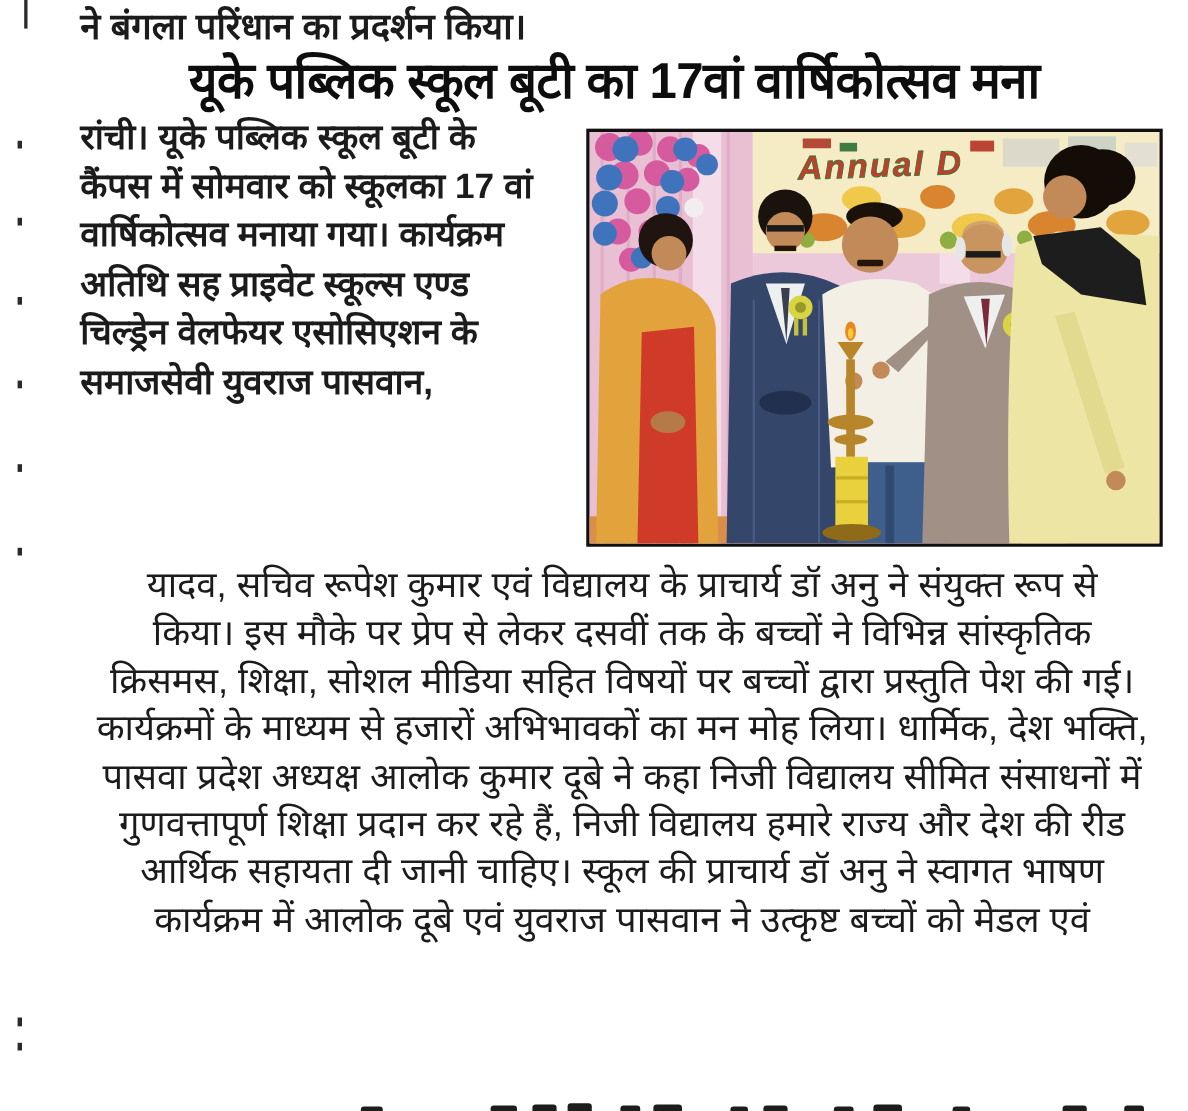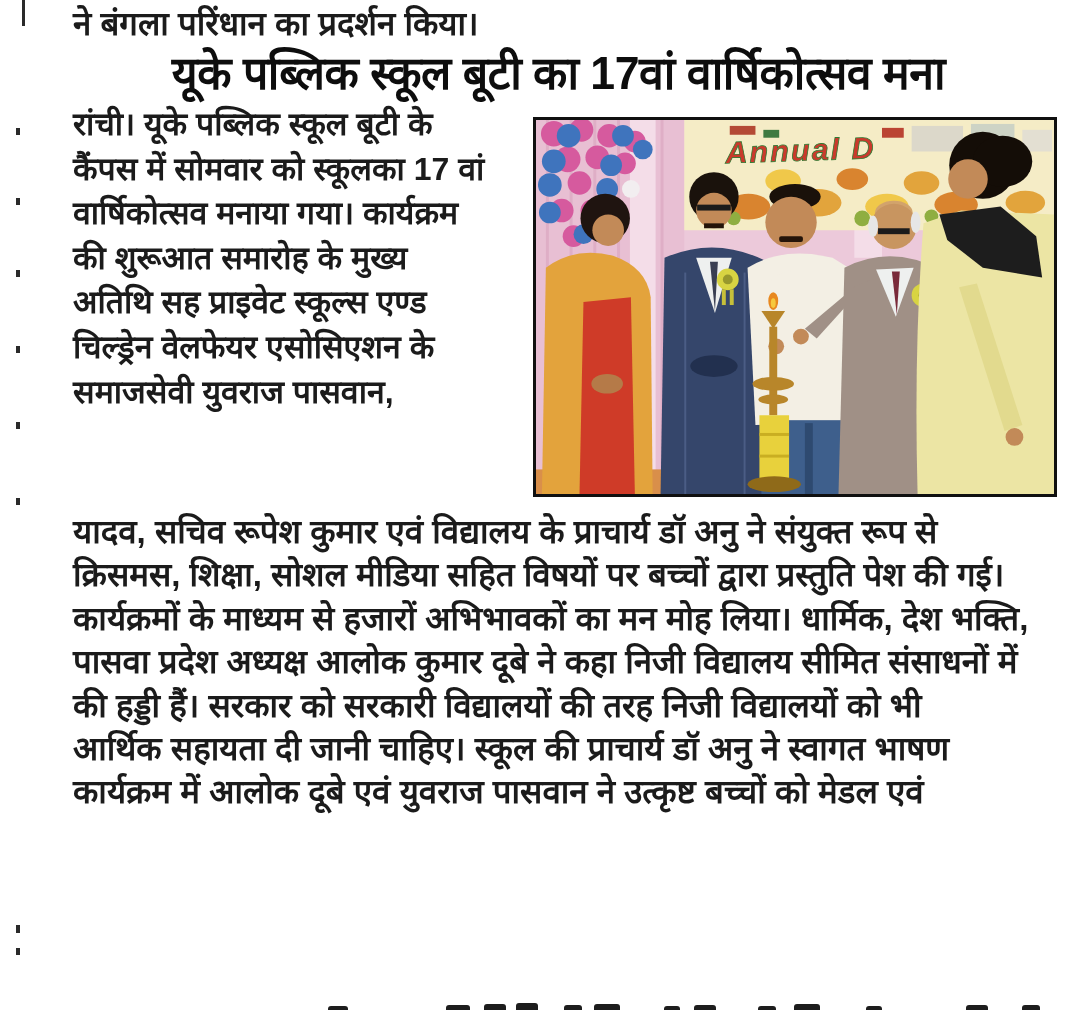--- a/index.html
+++ b/index.html
@@ -23,22 +23,22 @@
     letter-spacing:-0.5px;
   }
 
   .col-lines { position:absolute; left:57px; top:102px; width:458px; }
   .col-lines .line {
     height:44.6px; line-height:44.6px; font-size:32px; font-weight:600;
     white-space:nowrap; color:#1b1b1b;
   }
   .full-lines { position:absolute; left:57px; top:510px; width:985px; }
   .full-lines .line {
-    height:43.4px; line-height:43.4px; font-size:33px; font-weight:700;
-    white-space:nowrap; color:#1b1b1b;
+    height:43.4px; line-height:43.4px; font-size:33px; font-weight:400;
+    white-space:nowrap; color:#1b1b1b;text-align:center;
   }
 
   .photo {
     position:absolute; left:517px; top:117px; width:524px; height:380px;
     border:3px solid #101010; box-sizing:border-box; background:#ecc9da;
   }
   .photo svg { display:block; width:100%; height:100%; }
 
   .edge-artifact { position:absolute; background:#2a2a2a; }
   .bottom-strip { position:absolute; left:0; top:1000px; width:1080px; height:10px; overflow:hidden; }
@@ -60,21 +60,20 @@
   <div class="edge-artifact" style="left:0;top:948px;width:4px;height:7px;"></div>
 
   <div class="pre-headline">ने बंगला परिंधान का प्रदर्शन किया।</div>
 
   <h1 class="headline">यूके पब्लिक स्कूल बूटी का 17वां वार्षिकोत्सव मना</h1>
 
   <div class="col-lines">
     <div class="line">रांची। यूके पब्लिक स्कूल बूटी के</div>
     <div class="line">कैंपस में सोमवार को स्कूलका 17 वां</div>
     <div class="line">वार्षिकोत्सव मनाया गया। कार्यक्रम</div>
-    <div class="line">की शुरूआत समारोह के मुख्य</div>
     <div class="line">अतिथि सह प्राइवेट स्कूल्स एण्ड</div>
     <div class="line">चिल्ड्रेन वेलफेयर एसोसिएशन के</div>
     <div class="line">समाजसेवी युवराज पासवान,</div>
   </div>
 
   <div class="photo">
     <svg viewBox="0 0 524 380" preserveAspectRatio="none">
 
       <rect x="0" y="0" width="524" height="380" fill="#ecc9da"></rect>
       <rect x="0" y="0" width="150" height="380" fill="#e8bfd3"></rect>
@@ -218,24 +217,25 @@
         <ellipse cx="472" cy="42" rx="30" ry="26" fill="#140d07"></ellipse>
         <circle cx="437" cy="60" r="20" fill="#c28a58"></circle>
         <path d="M 428,170 L 446,166 L 492,310 L 474,316 Z" fill="#e2da8e"></path>
         <circle cx="484" cy="322" r="9" fill="#c28a58"></circle>
       </g>
     </svg>
   </div>
 
   <div class="full-lines">
     <div class="line">यादव, सचिव रूपेश कुमार एवं विद्यालय के प्राचार्य डॉ अनु ने संयुक्त रूप से</div>
+    <div class="line">किया। इस मौके पर प्रेप से लेकर दसवीं तक के बच्चों ने विभिन्न सांस्कृतिक</div>
     <div class="line">क्रिसमस, शिक्षा, सोशल मीडिया सहित विषयों पर बच्चों द्वारा प्रस्तुति पेश की गई।</div>
     <div class="line">कार्यक्रमों के माध्यम से हजारों अभिभावकों का मन मोह लिया। धार्मिक, देश भक्ति,</div>
     <div class="line">पासवा प्रदेश अध्यक्ष आलोक कुमार दूबे ने कहा निजी विद्यालय सीमित संसाधनों में</div>
-    <div class="line">की हड्डी हैं। सरकार को सरकारी विद्यालयों की तरह निजी विद्यालयों को भी</div>
+    <div class="line">गुणवत्तापूर्ण शिक्षा प्रदान कर रहे हैं, निजी विद्यालय हमारे राज्य और देश की रीड</div>
     <div class="line">आर्थिक सहायता दी जानी चाहिए। स्कूल की प्राचार्य डॉ अनु ने स्वागत भाषण</div>
     <div class="line">कार्यक्रम में आलोक दूबे एवं युवराज पासवान ने उत्कृष्ट बच्चों को मेडल एवं</div>
   </div>
 
   <div class="bottom-strip">
     <div class="blob" style="left:312px;width:20px;height:5px;"></div>
     <div class="blob" style="left:430px;width:24px;height:6px;"></div>
     <div class="blob" style="left:468px;width:22px;height:7px;"></div>
     <div class="blob" style="left:500px;width:22px;height:8px;"></div>
     <div class="blob" style="left:548px;width:18px;height:6px;"></div>

